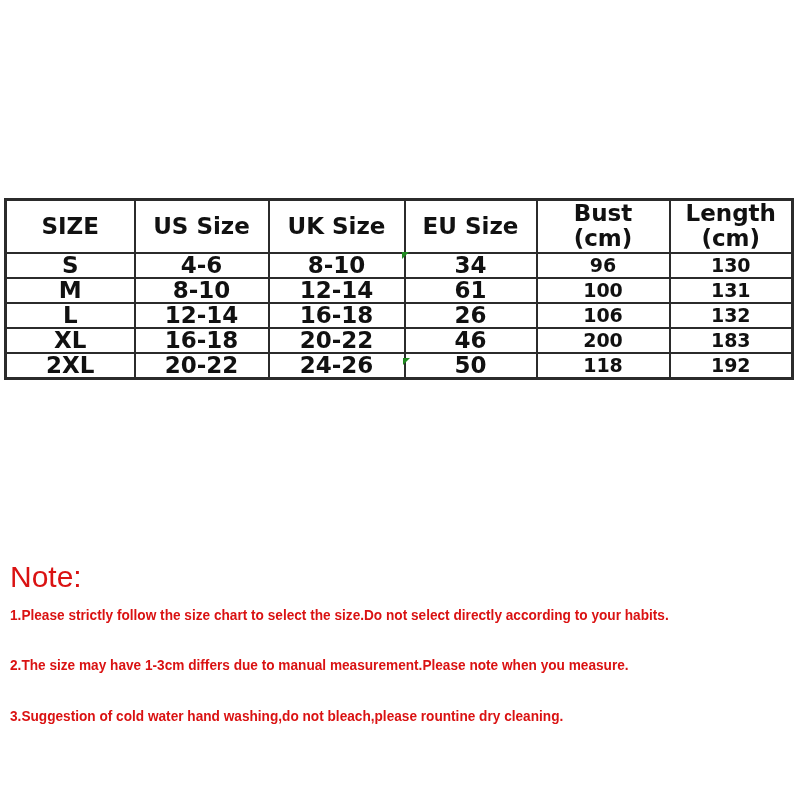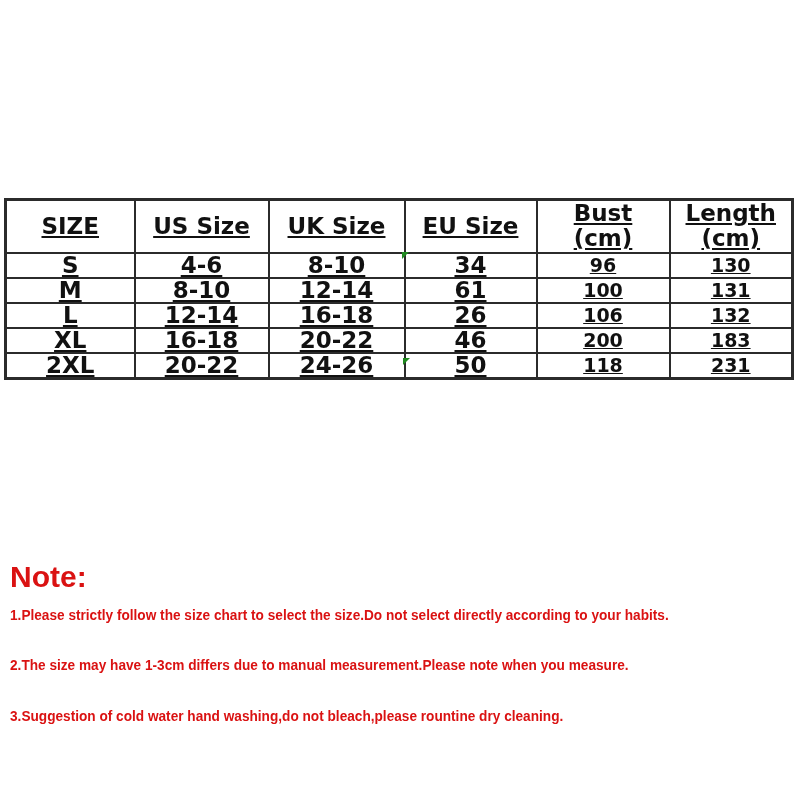--- a/index.html
+++ b/index.html
@@ -24,21 +24,20 @@
     position:absolute;left:4px;top:198px;width:787px;
     border-collapse:collapse;table-layout:fixed;
     border:3px solid var(--table-border);
   }
   .size-table th,.size-table td{
     border:2px solid var(--table-border);
     text-align:center;vertical-align:middle;
     color:var(--table-text);
     font-weight:bold;
     padding:0;
-    text-decoration:underline;
   }
   .size-table th{
     height:50px;font-size:23px;line-height:1.1;white-space:pre-line;
   }
   .size-table td{
     height:25px;font-size:23px;line-height:1.0;
   }
   .size-table td.metric{font-size:19px;margin-left:31px;}
 
   
@@ -47,21 +46,21 @@
     clip-path:polygon(0 0,100% 0,0 100%);
     background:var(--marker-green);
   }
   .corner-marker.m1{left:402px;top:252px;}
   .corner-marker.m2{left:403px;top:358px;}
 
   
   .note-heading{
     position:absolute;left:10px;top:561px;
     font-family:"Liberation Sans",sans-serif;
-    font-weight:bold;font-size:30px;line-height:1.05;
+    font-weight:normal;font-size:30px;line-height:1.05;
     color:var(--note-red);
   }
   .note-item{
     position:absolute;left:10px;
     font-family:"Liberation Sans",sans-serif;
     font-weight:bold;font-size:15.5px;line-height:1.15;
     color:var(--note-red);
     white-space:nowrap;
     display:inline-block;
     transform:scaleX(0.88);
@@ -129,21 +128,21 @@
         <td>46</td>
         <td class="metric">200</td>
         <td class="metric">183</td>
       </tr>
       <tr>
         <td>2XL</td>
         <td>20-22</td>
         <td>24-26</td>
         <td>50</td>
         <td class="metric">118</td>
-        <td class="metric">231</td>
+        <td class="metric">192</td>
       </tr>
     </tbody>
   </table>
 
   <div class="corner-marker m1"></div>
   <div class="corner-marker m2"></div>
 
   <div class="note-heading">Note:</div>
   <div class="note-item n1">1.Please strictly follow the size chart to select the size.Do not select directly according to your habits.</div>
   <div class="note-item n2">2.The size may have 1-3cm differs due to manual measurement.Please note when you measure.</div>

